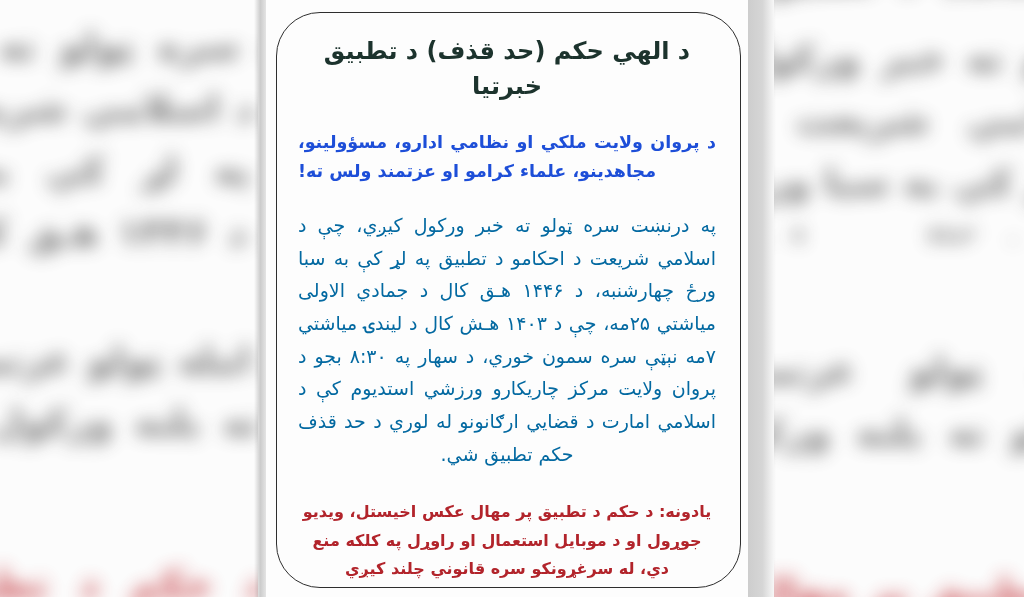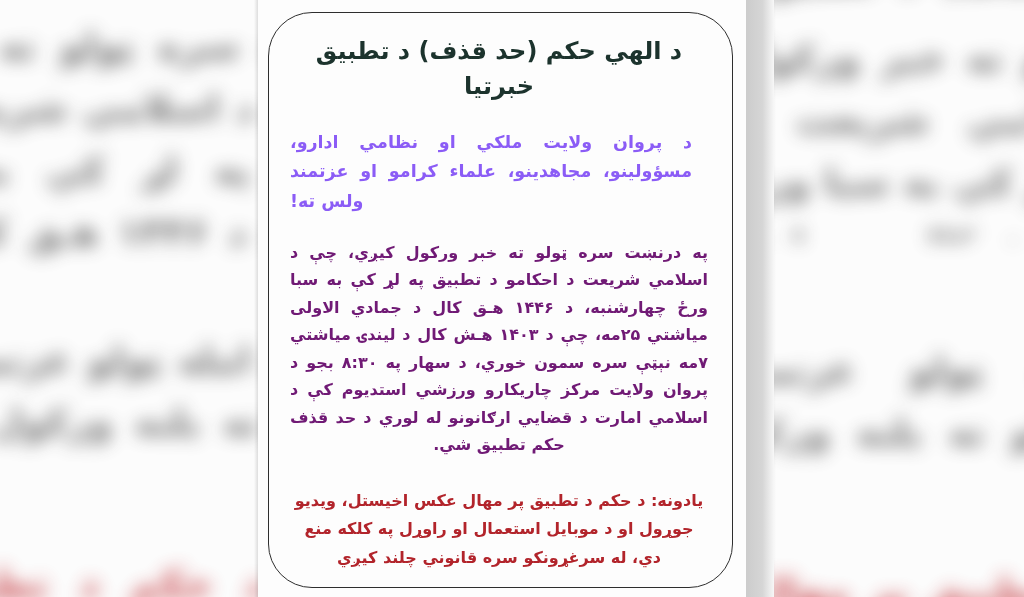--- a/index.html
+++ b/index.html
@@ -38,45 +38,45 @@
     left: 254px; width: 14px;
     background: linear-gradient(to right, rgba(90,90,90,0), rgba(90,90,90,0.30) 45%, rgba(90,90,90,0.10));
   }
   .strip-right {
     left: 746px; width: 30px;
     background: linear-gradient(to right, rgba(90,90,90,0.30), rgba(90,90,90,0.24) 55%, rgba(90,90,90,0));
   }
 
   
   .card {
-    position: absolute; left: 258px; top: 0;
+    position: absolute; left: 266px; top: 0;
     width: 482px; height: 597px;
     background: #fdfdfd;
   }
   .card-border {
     position: absolute; left: 10px; right: 7px; top: 12px; bottom: 9px;
     border: 1.6px solid #2e2e2e; border-radius: 44px;
     pointer-events: none;
   }
   .content {
     position: absolute; left: 32px; right: 32px; top: 0;
     direction: rtl;
   }
   .title {
     margin: 34px 0 0 0; font-size: 24px; line-height: 1.45;
     font-weight: 700; text-align: center; color: #1c332d;
   }
   .salutation {
-    margin: 24px 16px 0 0; font-size: 17.5px; line-height: 1.7;
-    font-weight: 700; color: #8b5cf6;
+    margin: 24px 0 0 0; font-size: 17.5px; line-height: 1.7;
+    font-weight: 700; color: #1d4ed8;
     text-align: justify; text-align-last: left;
   }
   .bodytext {
-    margin: 22px 0 0 0; font-size: 16px; line-height: 1.72;
-    font-weight: 700; color: #701a75;
+    margin: 22px 0 0 0; font-size: 19px; line-height: 1.72;
+    font-weight: 400; color: #0369a1;
     text-align: justify; text-align-last: center;
   }
   .warning {
     margin: 28px 0 0 0; font-size: 16px; line-height: 1.78;
     font-weight: 700; color: #b2242b; text-align: center;
   }
 </style>
 </head>
 <body>
 

